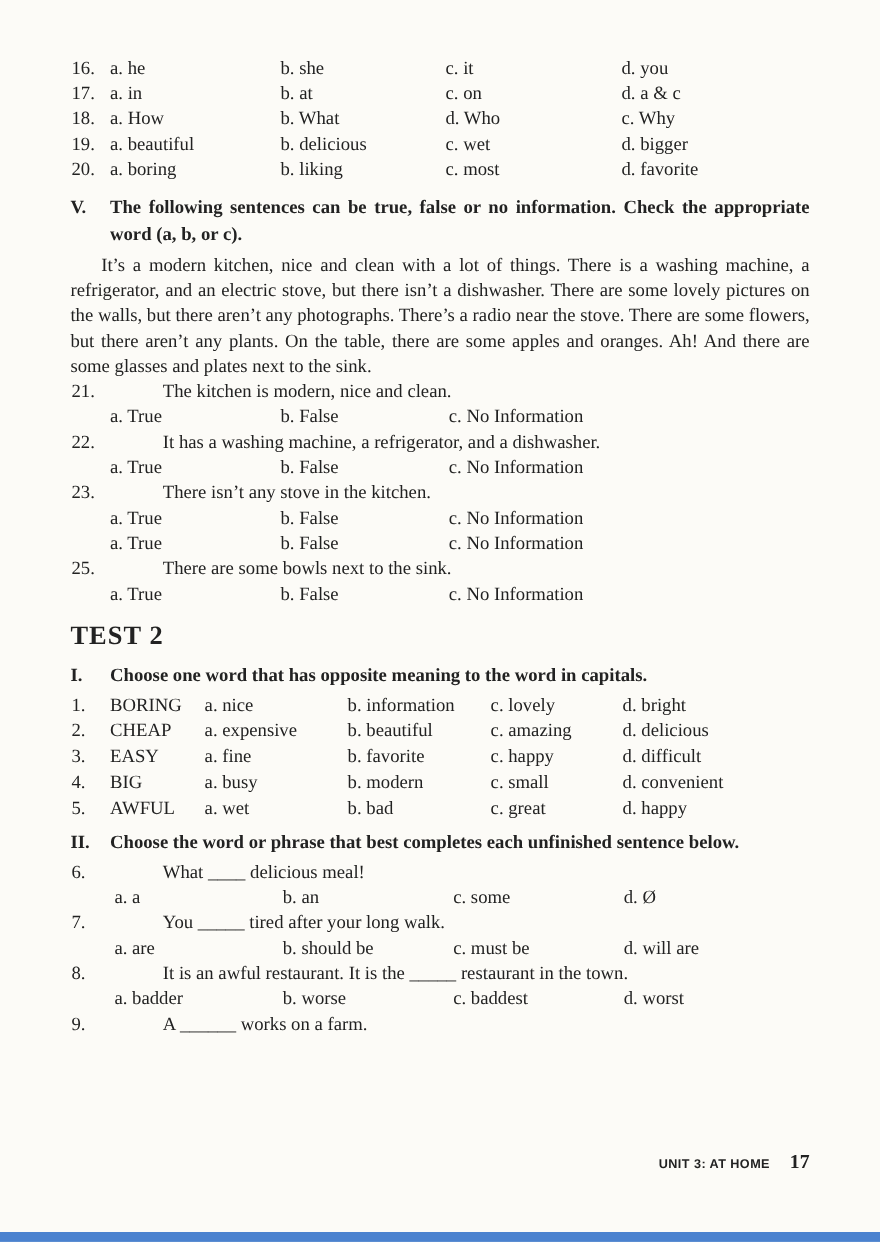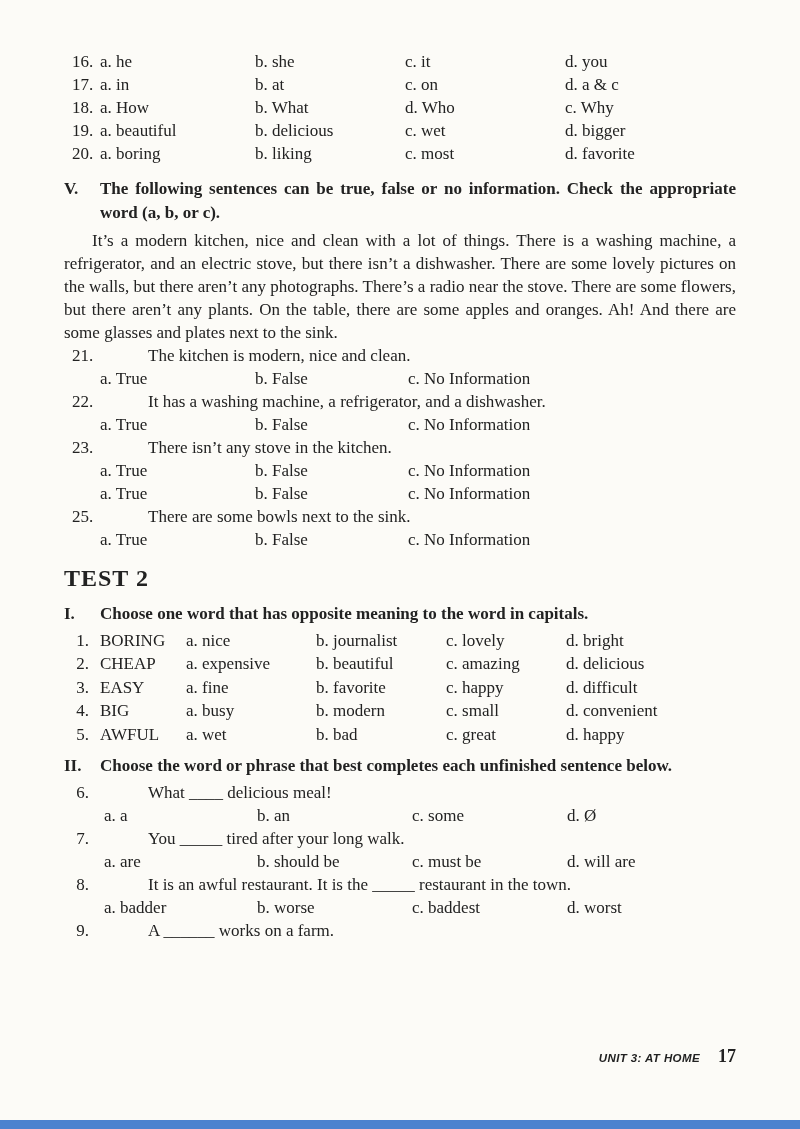--- a/index.html
+++ b/index.html
@@ -9,21 +9,21 @@
     width: 800px;
     height: 1129px;
     margin: 0 auto;
     background: #fcfbf7;
     color: #222;
     font-family: "Liberation Serif", "DejaVu Serif", serif;
     font-size: 17px;
     overflow: hidden;
     padding: 50px 64px 0 64px;
   }
-  .num { padding-left: 1px; text-align: center; }
+  .num { padding-left: 1px; }
   
   .mcq-row { display: grid; grid-template-columns: 36px 155px 150px 160px 1fr; line-height: 23px; }
   
   .sec-header { display: grid; grid-template-columns: 36px 1fr; font-weight: bold; line-height: 23.5px; }
   .sec-header.v { margin: 12px 0 5px 0; }
   .sec-header.i { margin: 0 0 3px 0; }
   .sec-header.ii { margin: 8px 0 3px 0; }
   .sec-header .title { text-align: justify; }
   
   .passage { text-align: justify; text-indent: 28px; line-height: 23px; }
@@ -34,21 +34,21 @@
   
   .test2-heading { font-weight: bold; font-size: 24px; letter-spacing: 1px; margin: 14px 0 10px 0; }
   
   .opp-row { display: grid; grid-template-columns: 36px 86px 130px 130px 120px 1fr; line-height: 23.5px; }
   
   .opt4-row { display: grid; grid-template-columns: 153px 155px 155px 1fr; margin-left: 40px; line-height: 23px; }
   .footer {
     position: absolute; right: 64px; bottom: 62px;
     display: flex; align-items: baseline; gap: 18px;
   }
-  .footer .unit { font-family: "Liberation Sans", sans-serif; font-weight: bold; font-size: 11.5px; letter-spacing: .4px; font-style: italic; }
+  .footer .unit { font-family: "Liberation Sans", sans-serif; font-weight: bold; font-size: 11.5px; letter-spacing: .4px; }
   .footer .pagenum { font-weight: bold; font-size: 18px; }
   .bottom-bar { position: absolute; left: 0; right: 0; bottom: 0; height: 9px; background: #4b82cf; }
 </style>
 </head>
 <body>
 
 <div class="page">
 
   <section>
     <div class="mcq-row">
@@ -152,21 +152,21 @@
 
   <section>
     <div class="sec-header i">
       <span>I.</span>
       <span class="title">Choose one word that has opposite meaning to the word in capitals.</span>
     </div>
     <div class="opp-row">
       <span class="num">1.</span>
       <span>BORING</span>
       <span>a. nice</span>
-      <span>b. journalist</span>
+      <span>b. information</span>
       <span>c. lovely</span>
       <span>d. bright</span>
     </div>
     <div class="opp-row">
       <span class="num">2.</span>
       <span>CHEAP</span>
       <span>a. expensive</span>
       <span>b. beautiful</span>
       <span>c. amazing</span>
       <span>d. delicious</span>

